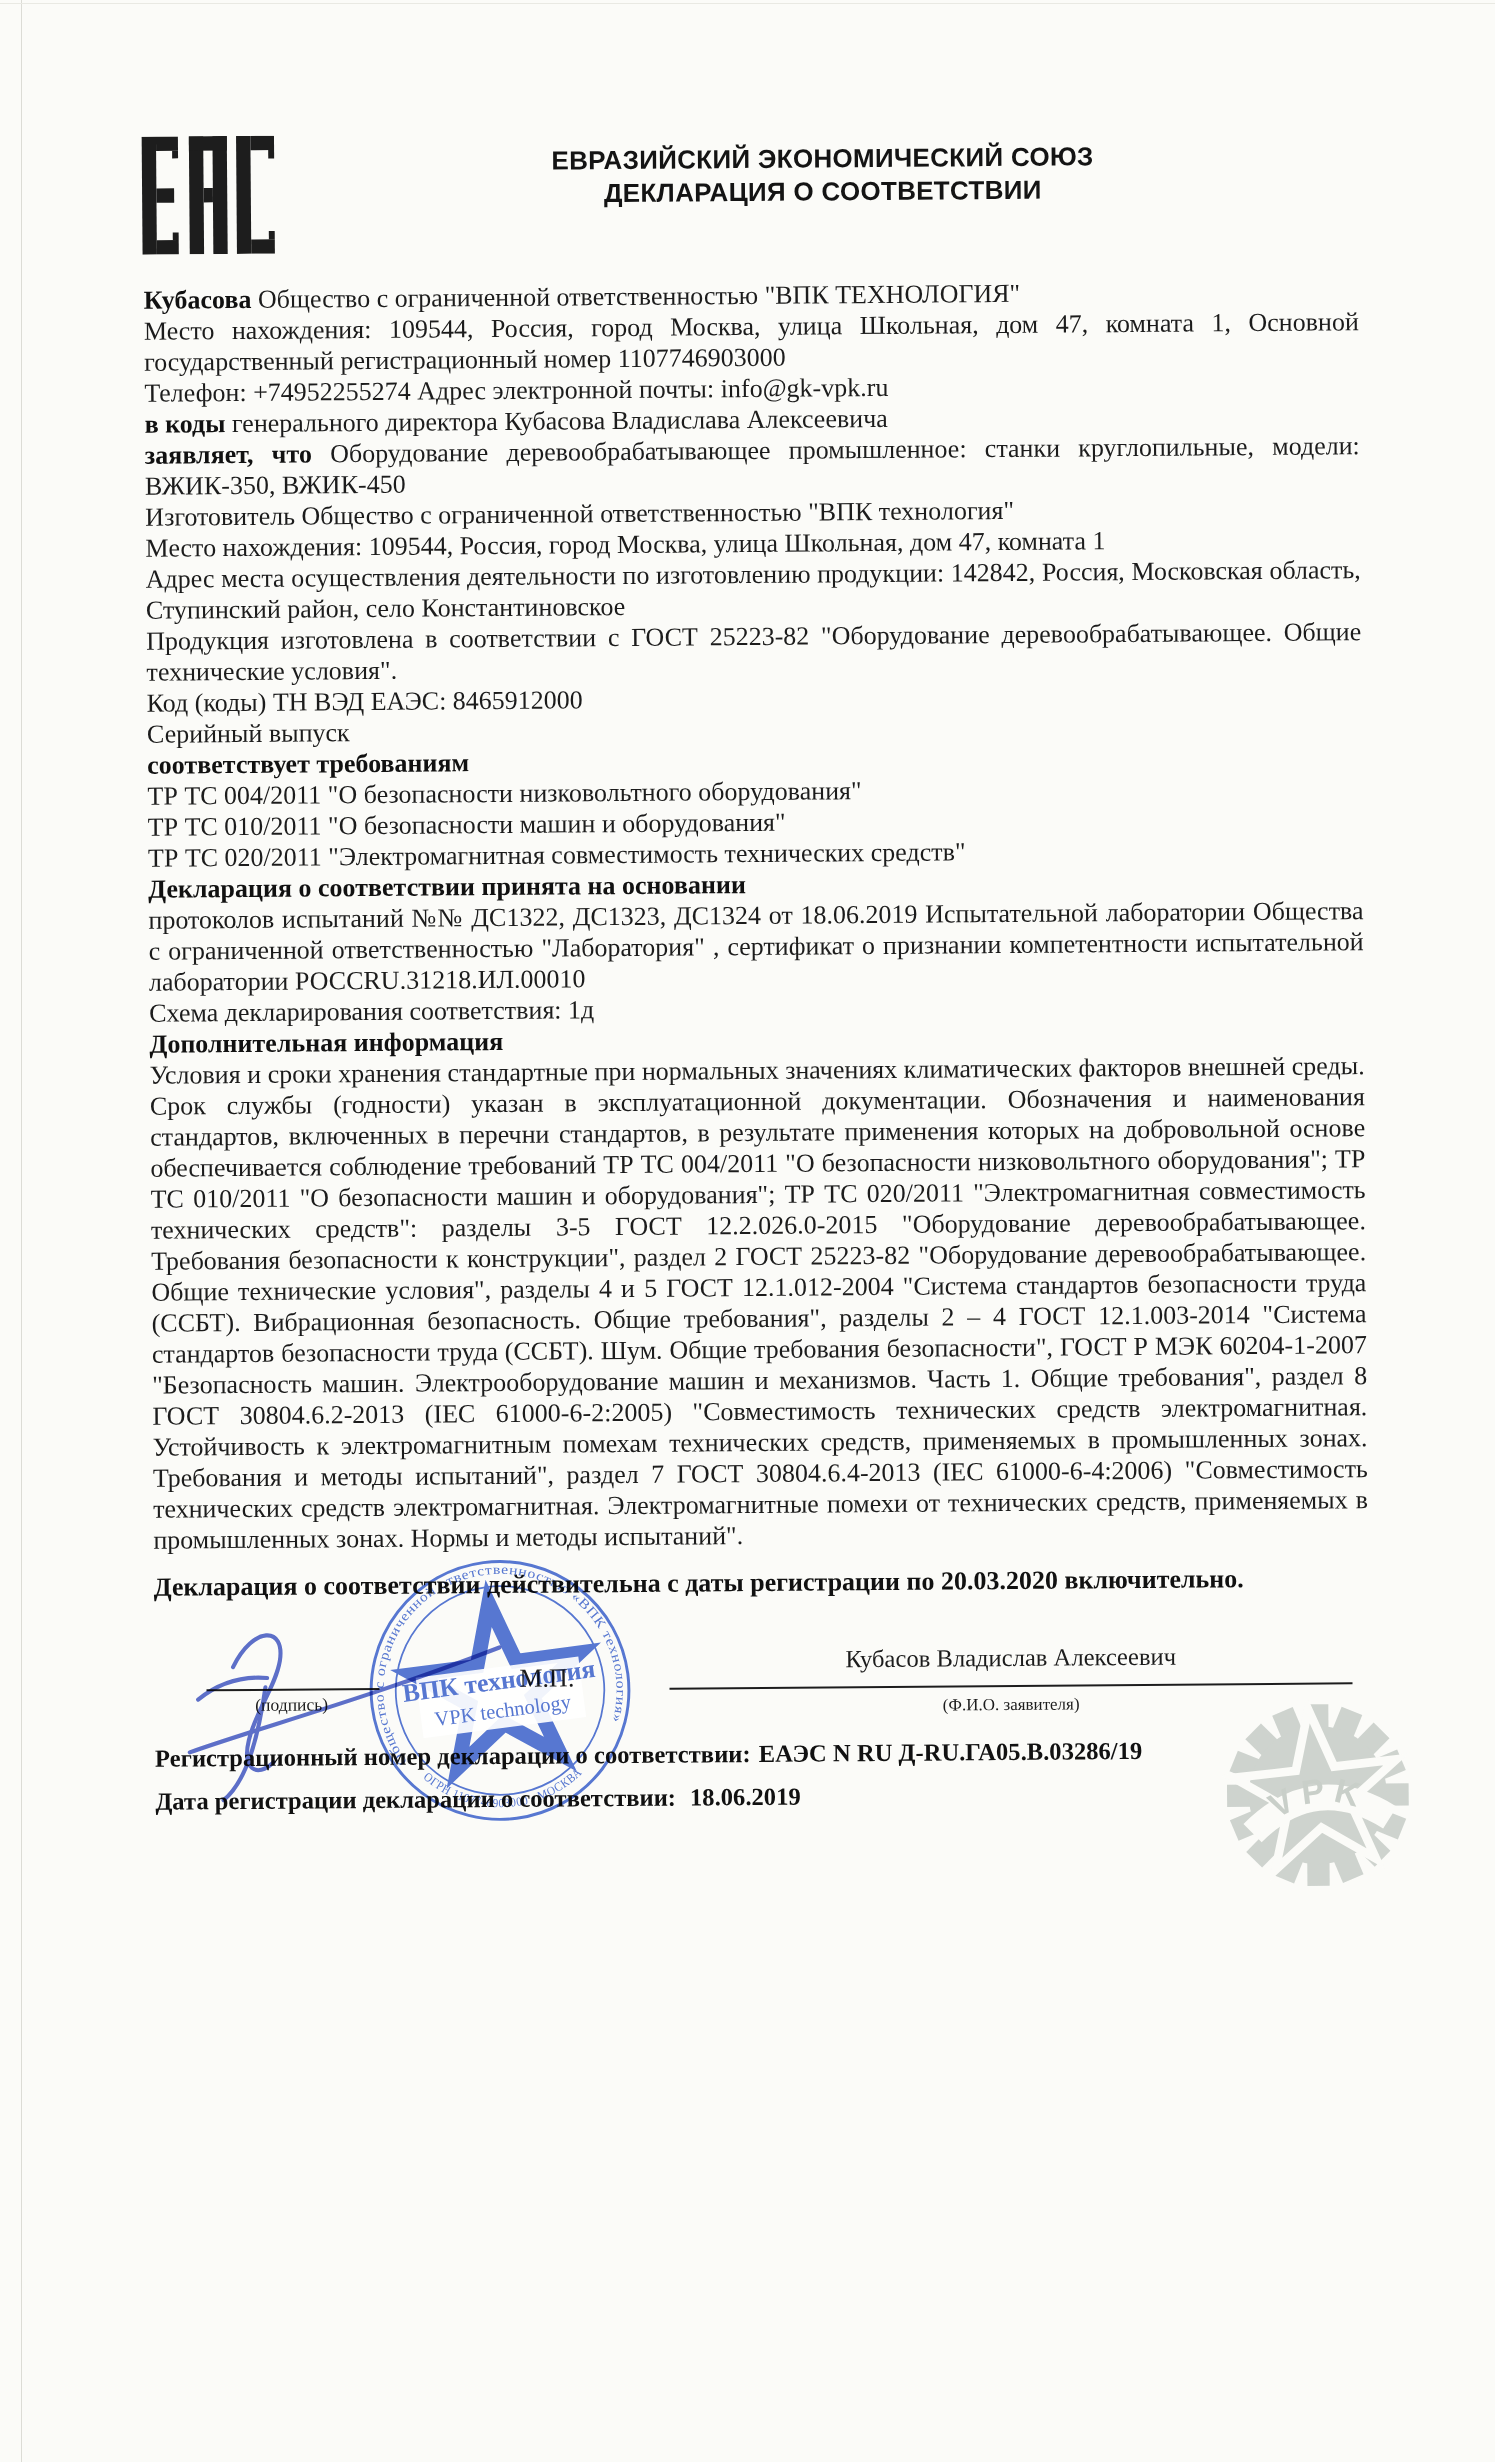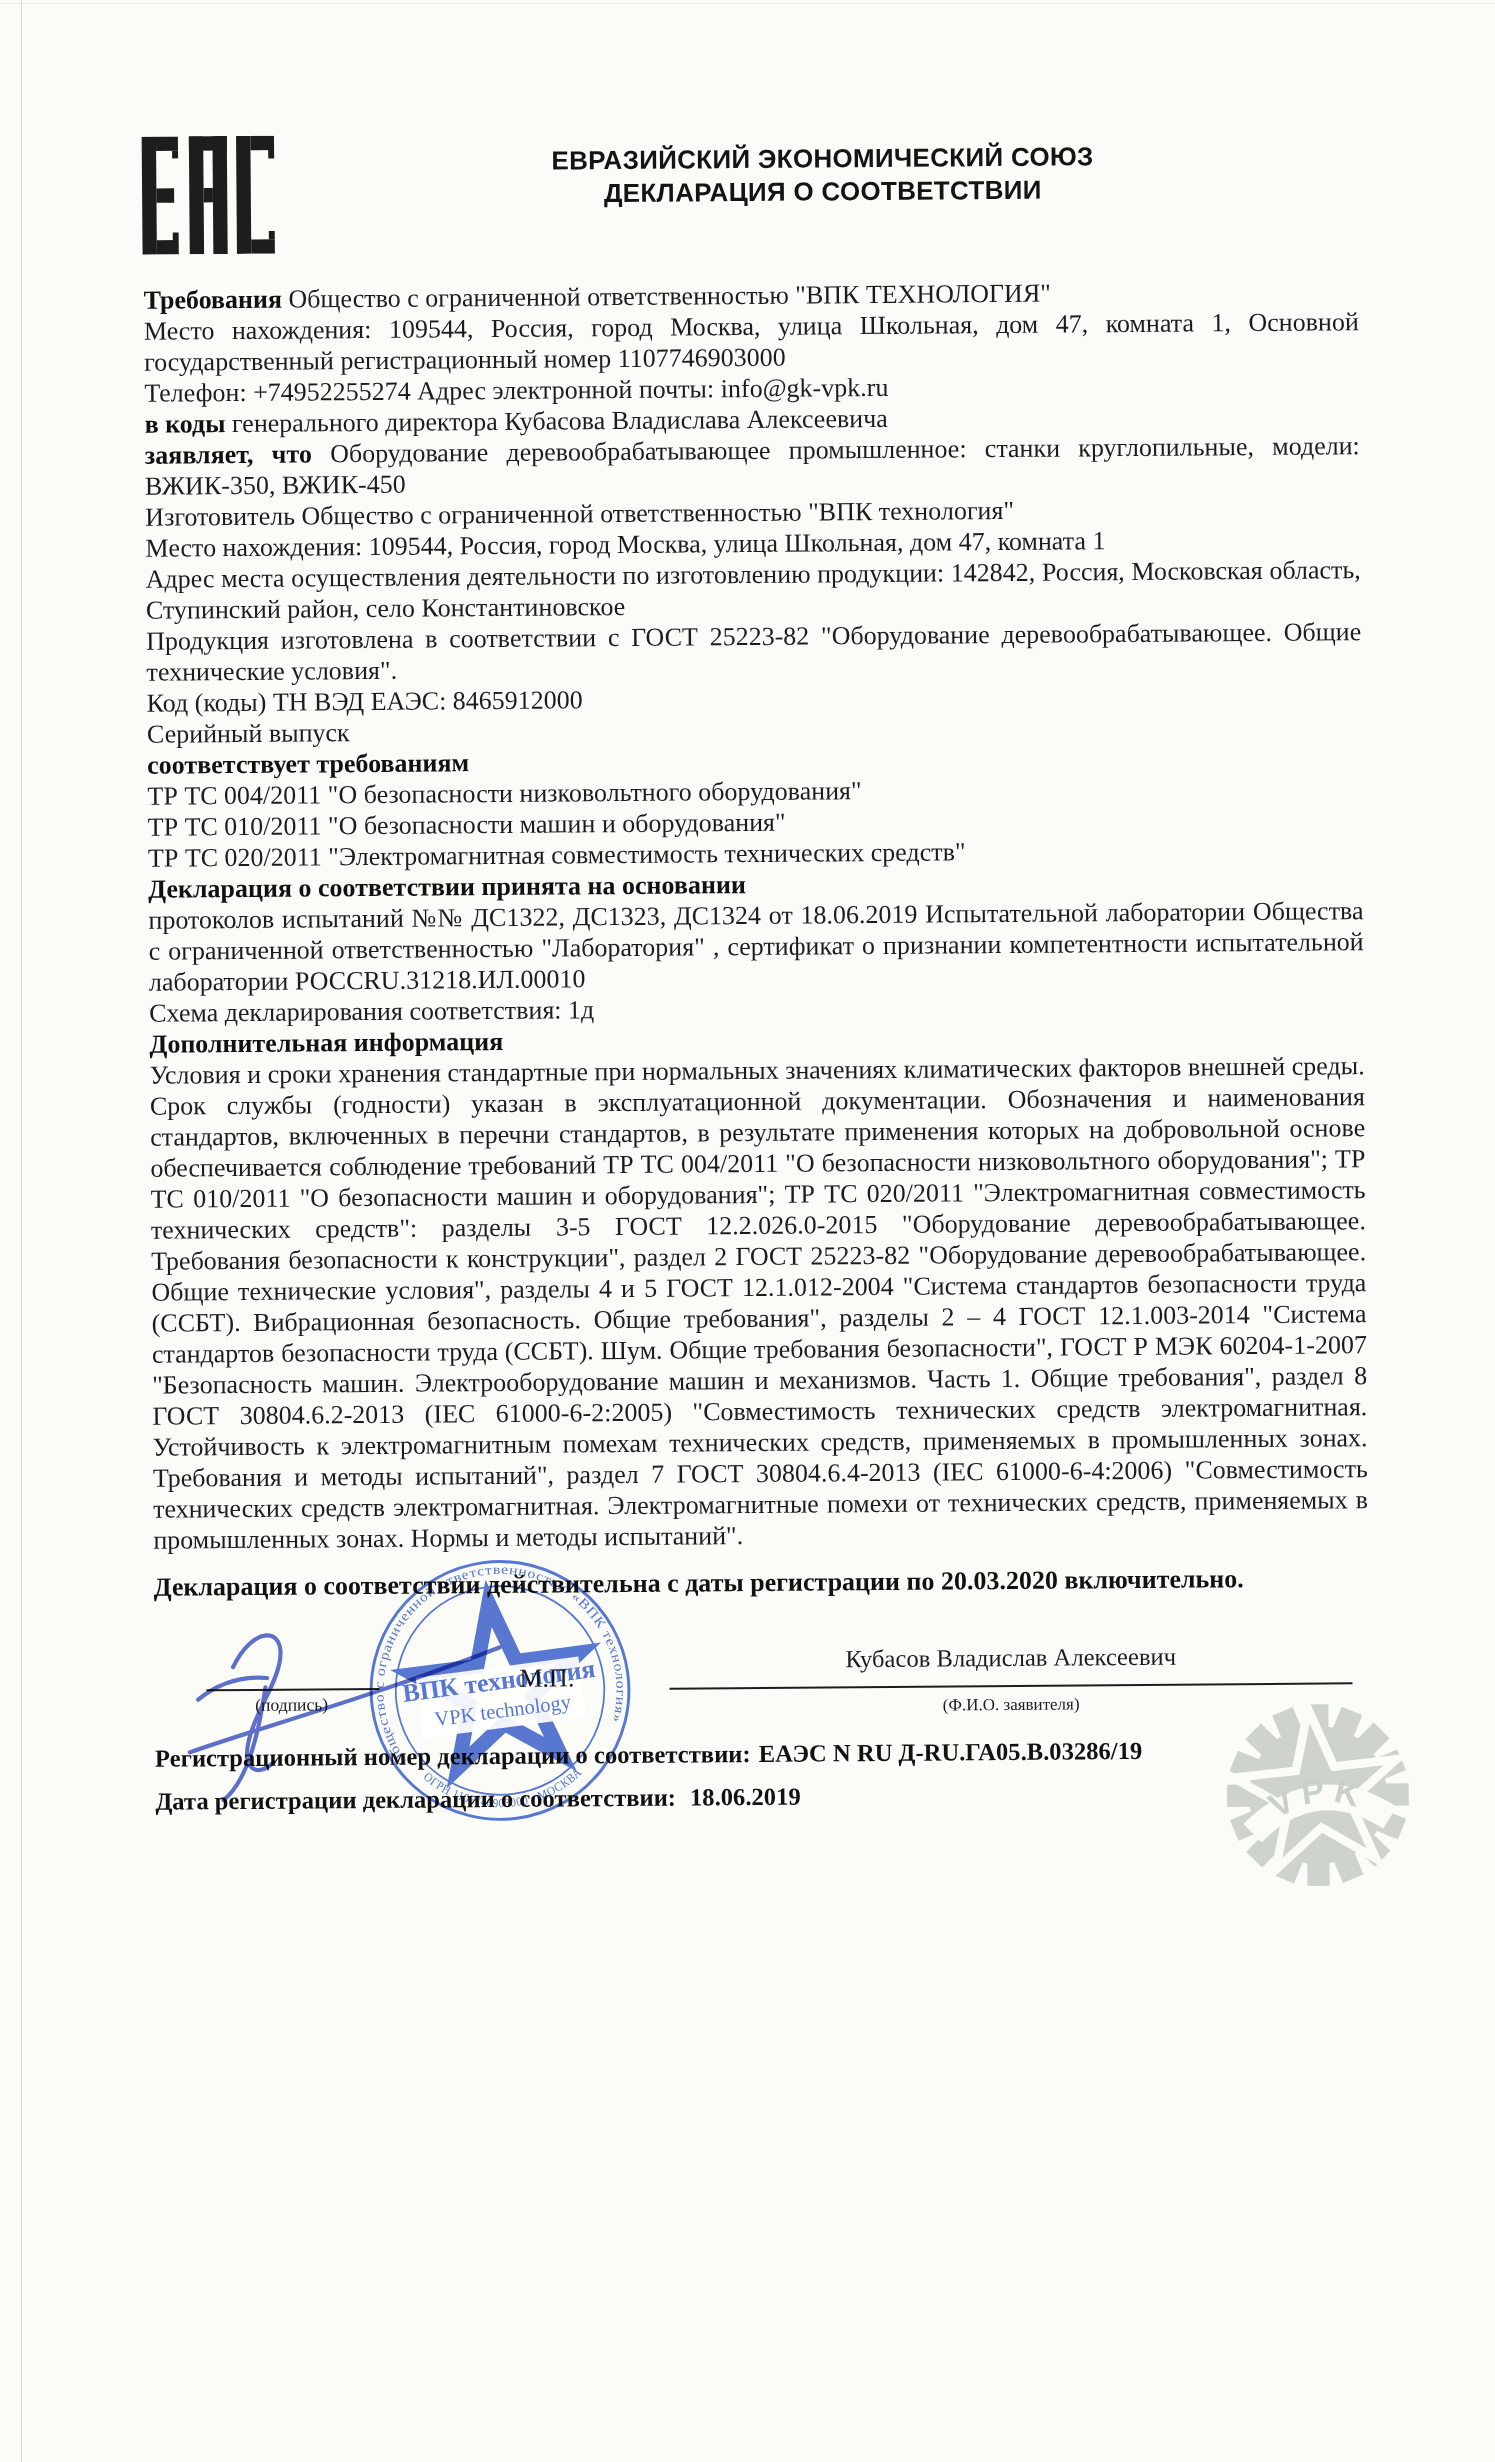--- a/index.html
+++ b/index.html
@@ -108,21 +108,21 @@
       <rect x="300" y="226" width="14" height="20"></rect>
     </g>
   </svg>
 
   <div class="doc-header">
     <div>ЕВРАЗИЙСКИЙ ЭКОНОМИЧЕСКИЙ СОЮЗ</div>
     <div>ДЕКЛАРАЦИЯ О СООТВЕТСТВИИ</div>
   </div>
 
   <div class="body-text">
-      <p class="para"><b>Требования</b> Общество с ограниченной ответственностью "ВПК ТЕХНОЛОГИЯ"</p>
+      <p class="para"><b>Кубасова</b> Общество с ограниченной ответственностью "ВПК ТЕХНОЛОГИЯ"</p>
       <p class="para">Место нахождения: 109544, Россия, город Москва, улица Школьная, дом 47, комната 1, Основной государственный регистрационный номер 1107746903000</p>
       <p class="para">Телефон: +74952255274 Адрес электронной почты: info@gk-vpk.ru</p>
       <p class="para"><b>в коды</b> генерального директора Кубасова Владислава Алексеевича</p>
       <p class="para"><b>заявляет, что</b> Оборудование деревообрабатывающее промышленное: станки круглопильные, модели: ВЖИК-350, ВЖИК-450</p>
       <p class="para">Изготовитель Общество с ограниченной ответственностью "ВПК технология"</p>
       <p class="para">Место нахождения: 109544, Россия, город Москва, улица Школьная, дом 47, комната 1</p>
       <p class="para">Адрес места осуществления деятельности по изготовлению продукции: 142842, Россия, Московская область, Ступинский район, село Константиновское</p>
       <p class="para">Продукция изготовлена в соответствии с ГОСТ 25223-82 "Оборудование деревообрабатывающее. Общие технические условия".</p>
       <p class="para">Код (коды) ТН ВЭД ЕАЭС: 8465912000</p>
       <p class="para">Серийный выпуск</p>

